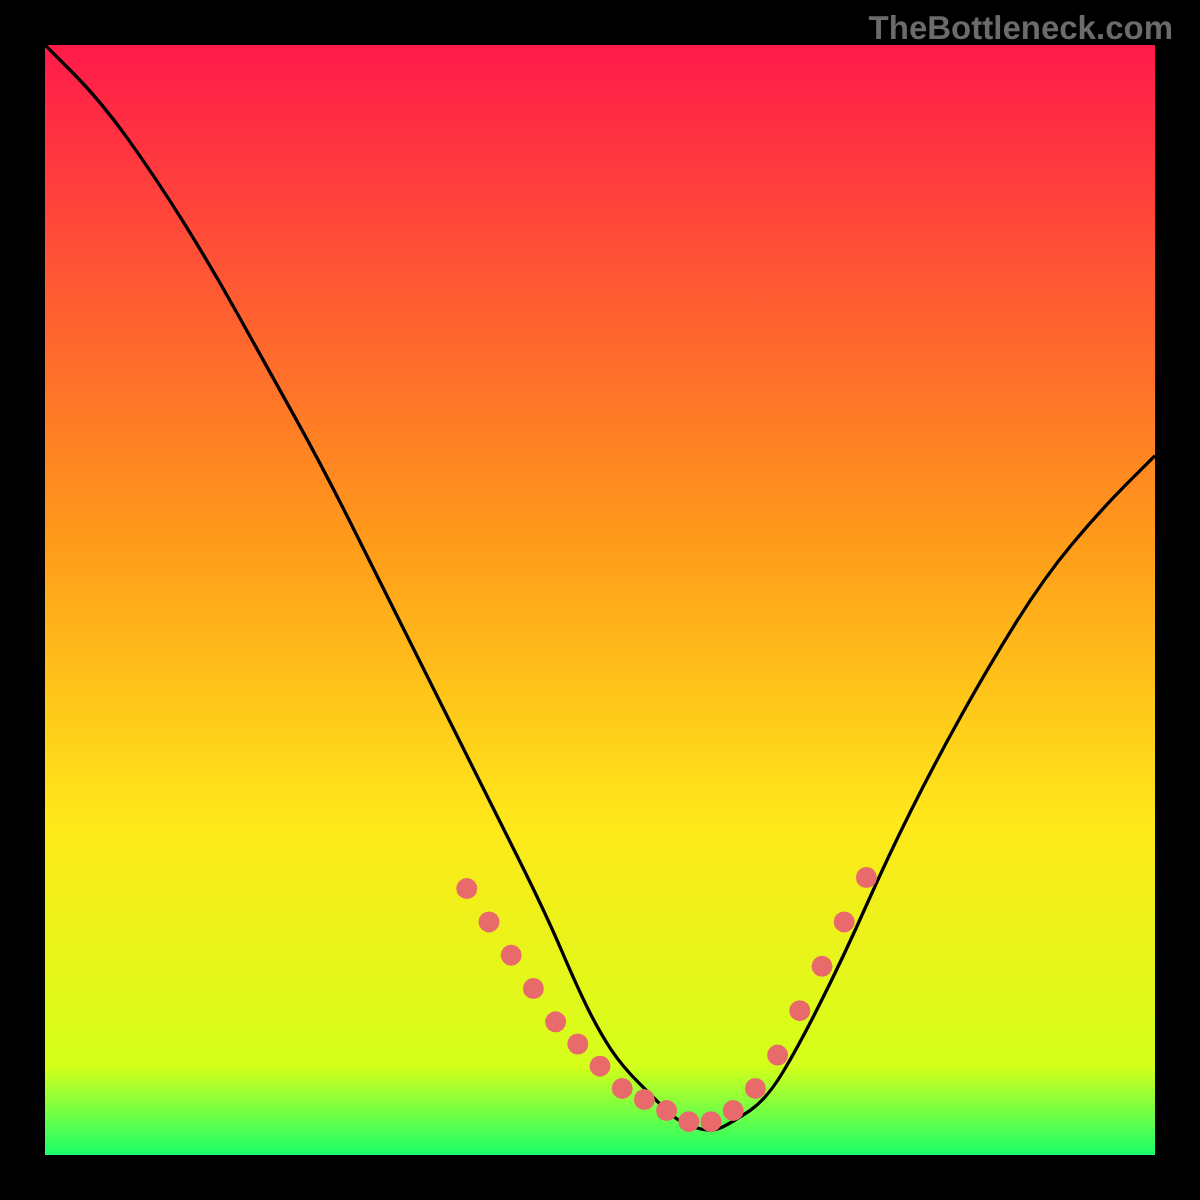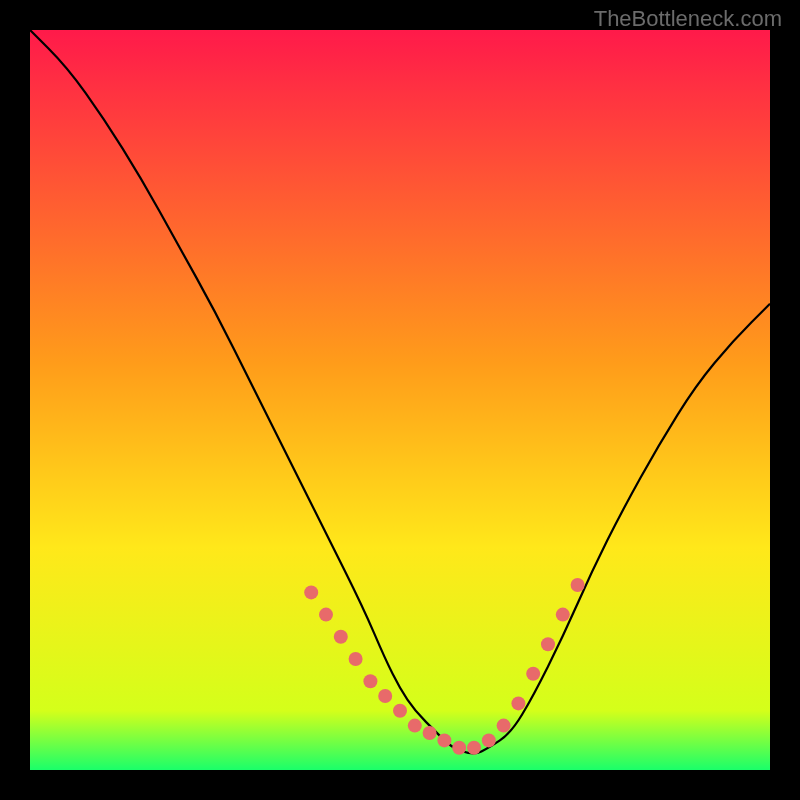--- a/index.html
+++ b/index.html
@@ -10,21 +10,21 @@
     background: #000;
     position: relative;
     font-family: Arial, sans-serif;
   }
   .watermark {
     position: absolute;
     top: 6px;
     right: 18px;
     color: #6b6b6b;
     font-size: 22px;
-    font-weight: 400;
+    font-weight: 700;
     z-index: 10;
   }
   .plot-area {
     position: absolute;
     top: 30px;
     left: 30px;
     width: 740px;
     height: 740px;
   }
   svg {

